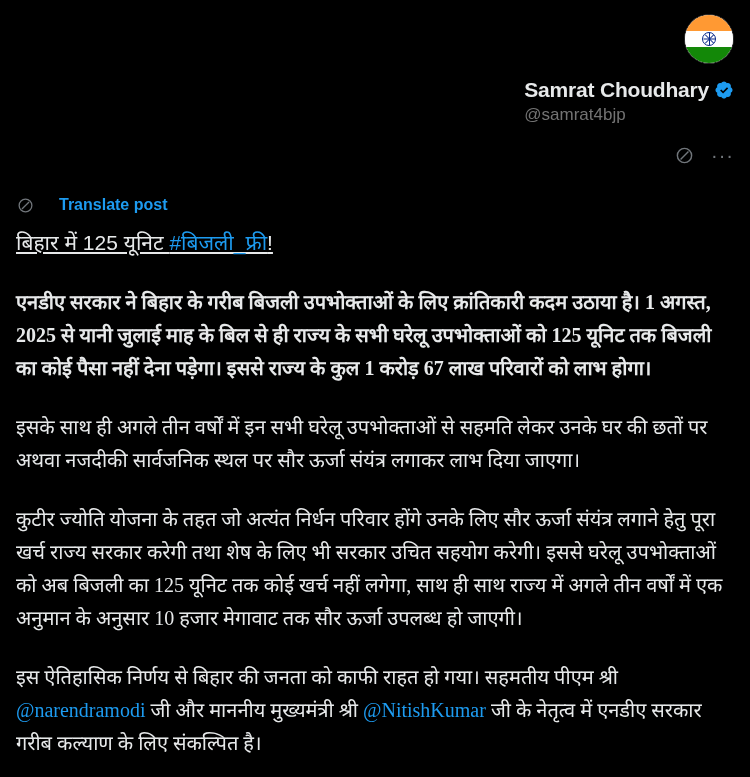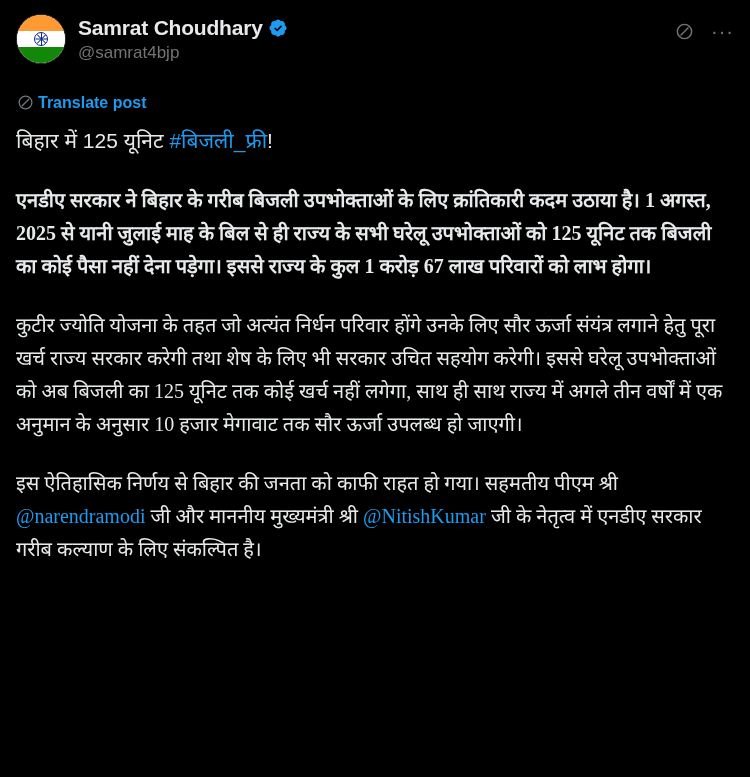--- a/index.html
+++ b/index.html
@@ -18,22 +18,23 @@
     position: relative;
     width: 750px;
     height: 777px;
     box-sizing: border-box;
     padding: 14px 16px 0 16px;
     background: #000000;
   }
   
   .header {
     display: flex;
-    align-items: flex-start;
+    align-items: flex-end;
     gap: 12px;
+    flex-direction: column;
   }
   .avatar {
     width: 48px;
     height: 48px;
     border-radius: 50%;
     overflow: hidden;
     flex: 0 0 48px;
     background: #ffffff;
     position: relative;
     border: 1px solid #222;
@@ -129,22 +130,22 @@
   .dots {
     font-size: 20px;
     color: #71767b;
     line-height: 10px;
     letter-spacing: 1px;
     cursor: pointer;
   }
   
   .translate-row {
     display: flex;
-    align-items: flex-start;
-    gap: 4px;
+    align-items: center;
+    gap: 25px;
     margin-top: 30px;
     margin-left: 1px;
   }
   .translate-label {
     color: #1d9bf0;
     font-size: 16px;
     font-weight: bold;
     cursor: pointer;
   }
   .translate-icon {
@@ -153,20 +154,21 @@
     height: 17px;
     display: inline-flex;
   }
   
   .headline {
     margin-top: 14px;
     font-size: 21px;
     line-height: 30px;
     color: #e7e9ea;
     font-family: "Liberation Sans", "DejaVu Sans", sans-serif;
+    text-decoration: underline;
   }
   .hashtag, .mention {
     color: #1d9bf0;
   }
   .para {
     font-size: 20px;
     line-height: 33px;
     color: #e7e9ea;
     margin-top: 26px;
     font-family: "Liberation Serif", "DejaVu Serif", serif;
@@ -221,18 +223,19 @@
       </svg>
     </span>
     <span class="translate-label">Translate post</span>
   </div>
 
   <div class="headline">
     <span>बिहार में 125 यूनिट </span><span class="hashtag">#बिजली_फ्री</span><span>!</span>
   </div>
 
   <div class="para first">एनडीए सरकार ने बिहार के गरीब बिजली उपभोक्ताओं के लिए क्रांतिकारी कदम उठाया है। 1 अगस्त, 2025 से यानी जुलाई माह के बिल से ही राज्य के सभी घरेलू उपभोक्ताओं को 125 यूनिट तक बिजली का कोई पैसा नहीं देना पड़ेगा। इससे राज्य के कुल 1 करोड़ 67 लाख परिवारों को लाभ होगा।</div>
+  <div class="para">इसके साथ ही अगले तीन वर्षों में इन सभी घरेलू उपभोक्ताओं से सहमति लेकर उनके घर की छतों पर अथवा नजदीकी सार्वजनिक स्थल पर सौर ऊर्जा संयंत्र लगाकर लाभ दिया जाएगा।</div>
   <div class="para">कुटीर ज्योति योजना के तहत जो अत्यंत निर्धन परिवार होंगे उनके लिए सौर ऊर्जा संयंत्र लगाने हेतु पूरा खर्च राज्य सरकार करेगी तथा शेष के लिए भी सरकार उचित सहयोग करेगी। इससे घरेलू उपभोक्ताओं को अब बिजली का 125 यूनिट तक कोई खर्च नहीं लगेगा, साथ ही साथ राज्य में अगले तीन वर्षों में एक अनुमान के अनुसार 10 हजार मेगावाट तक सौर ऊर्जा उपलब्ध हो जाएगी।</div>
   <div class="para">
     <span>इस ऐतिहासिक निर्णय से बिहार की जनता को काफी राहत हो गया। सहमतीय पीएम श्री </span><span class="mention">@narendramodi</span><span> जी और माननीय मुख्यमंत्री श्री </span><span class="mention">@NitishKumar</span><span> जी के नेतृत्व में एनडीए सरकार गरीब कल्याण के लिए संकल्पित है।</span>
   </div>
 
 </div>
 
 </body></html>

